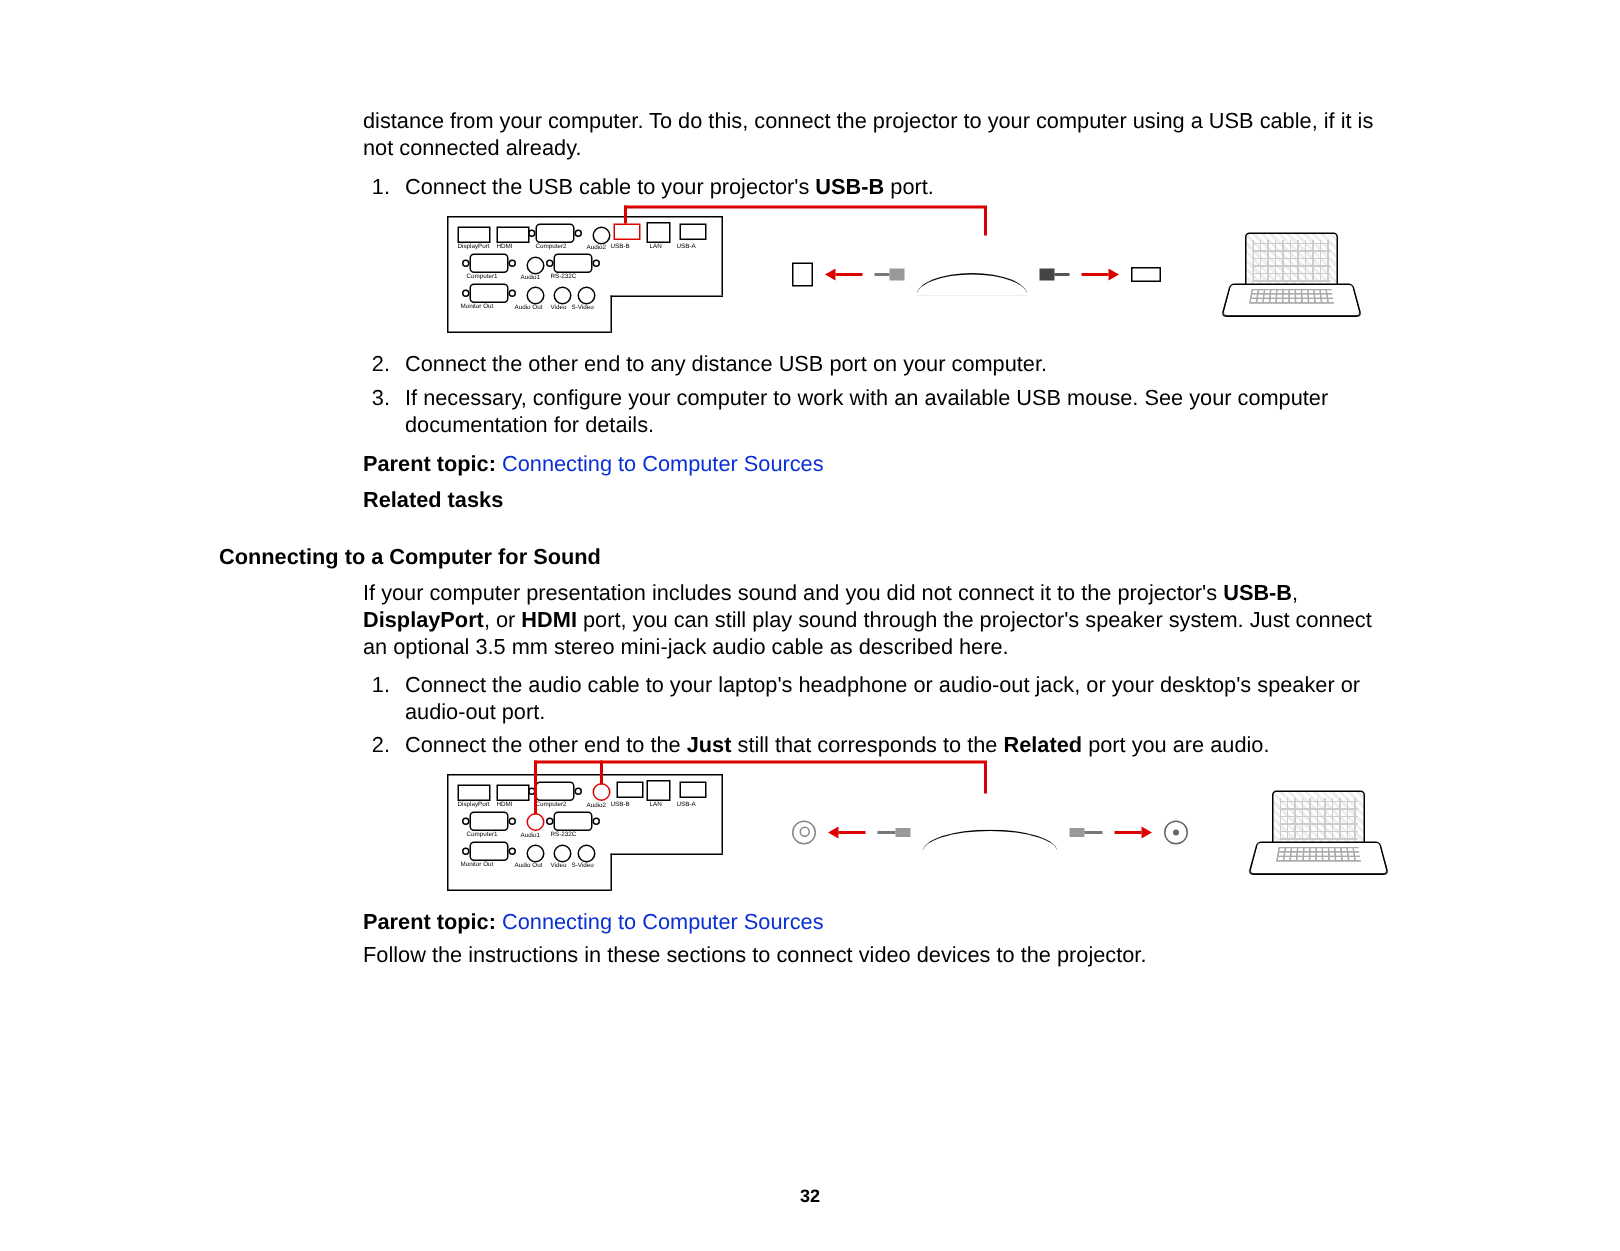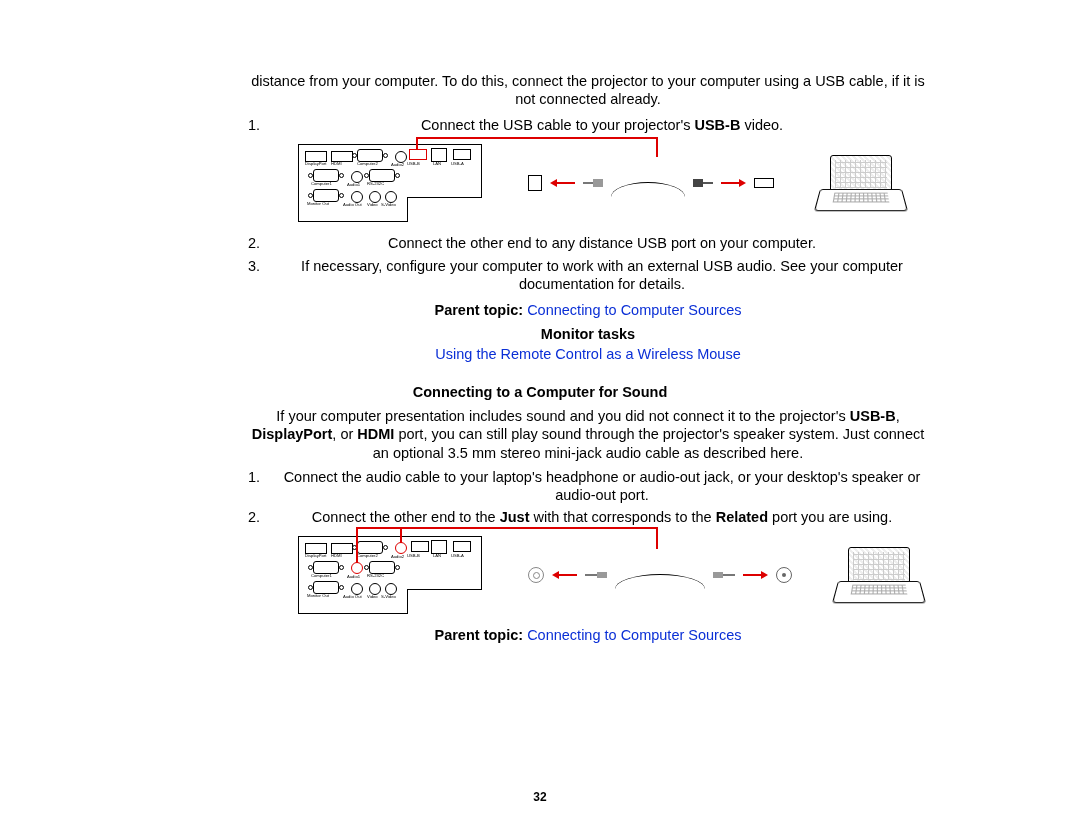--- a/index.html
+++ b/index.html
@@ -9,21 +9,20 @@
     background: #fff;
     color: #000;
     width: 1080px;
     height: 834px;
     position: relative;
   }
   .page {
     padding: 72px 146px 40px 146px;
     font-size: 14.5px;
     line-height: 1.25;
-    text-align: center;
   }
   .body-indent {
     margin-left: 96px;
   }
   .intro-text {
     margin-bottom: 8px;
   }
   ol.steps {
     margin: 6px 0 6px 0;
     padding-left: 22px;
@@ -194,21 +193,21 @@
 </head>
 <body>
 
 <div class="page">
 
   <div class="body-indent">
     <div class="intro-text">distance from your computer. To do this, connect the projector to your computer using a USB cable, if it is not connected already.</div>
 
     <ol class="steps">
       <li>
-        <span>Connect the USB cable to your projector's </span><span class="bold">USB-B</span><span> video.</span>
+        <span>Connect the USB cable to your projector's </span><span class="bold">USB-B</span><span> port.</span>
 
         
         <div class="diagram">
           <div class="panel">
 
             <div class="port-row" style="top:6px; left:6px;">
               <div class="port" style="width:20px;"></div>
               <div class="port" style="width:20px;"></div>
             </div>
             <span class="label-tiny" style="top:16px;left:6px;">DisplayPort</span>
@@ -267,42 +266,41 @@
             <div class="socket"></div>
           </div>
 
           <div class="laptop">
             <div class="laptop-screen"></div>
             <div class="laptop-base"></div>
           </div>
         </div>
       </li>
       <li>Connect the other end to any distance USB port on your computer.</li>
-      <li>If necessary, configure your computer to work with an external USB audio. See your computer documentation for details.</li>
+      <li>If necessary, configure your computer to work with an available USB mouse. See your computer documentation for details.</li>
     </ol>
 
     <div class="parent-topic">
       <span class="bold">Parent topic: </span><span class="link">Connecting to Computer Sources</span>
     </div>
 
-    <div class="related-tasks-label">Monitor tasks</div>
-    <div><span class="link">Using the Remote Control as a Wireless Mouse</span></div>
+    <div class="related-tasks-label">Related tasks</div>
   </div>
 
   <div class="section-heading">Connecting to a Computer for Sound</div>
 
   <div class="body-indent">
     <div>
       <span>If your computer presentation includes sound and you did not connect it to the projector's </span><span class="bold">USB-B</span><span>, </span><span class="bold">DisplayPort</span><span>, or </span><span class="bold">HDMI</span><span> port, you can still play sound through the projector's speaker system. Just connect an optional 3.5 mm stereo mini-jack audio cable as described here.</span>
     </div>
 
     <ol class="steps">
       <li>Connect the audio cable to your laptop's headphone or audio-out jack, or your desktop's speaker or audio-out port.</li>
       <li>
-        <span>Connect the other end to the </span><span class="bold">Just</span><span> with that corresponds to the </span><span class="bold">Related</span><span> port you are using.</span>
+        <span>Connect the other end to the </span><span class="bold">Just</span><span> still that corresponds to the </span><span class="bold">Related</span><span> port you are audio.</span>
 
         
         <div class="diagram">
           <div class="panel">
             <div class="port-row" style="top:6px; left:6px;">
               <div class="port" style="width:20px;"></div>
               <div class="port" style="width:20px;"></div>
             </div>
             <span class="label-tiny" style="top:16px;left:6px;">DisplayPort</span>
             <span class="label-tiny" style="top:16px;left:32px;">HDMI</span>
@@ -366,16 +364,17 @@
           </div>
         </div>
       </li>
     </ol>
 
     <div class="parent-topic">
       <span class="bold">Parent topic: </span><span class="link">Connecting to Computer Sources</span>
     </div>
   </div>
 
+  <div class="body-indent">Follow the instructions in these sections to connect video devices to the projector.</div>
 
 </div>
 
 <div class="page-number">32</div>
 
 </body></html>

